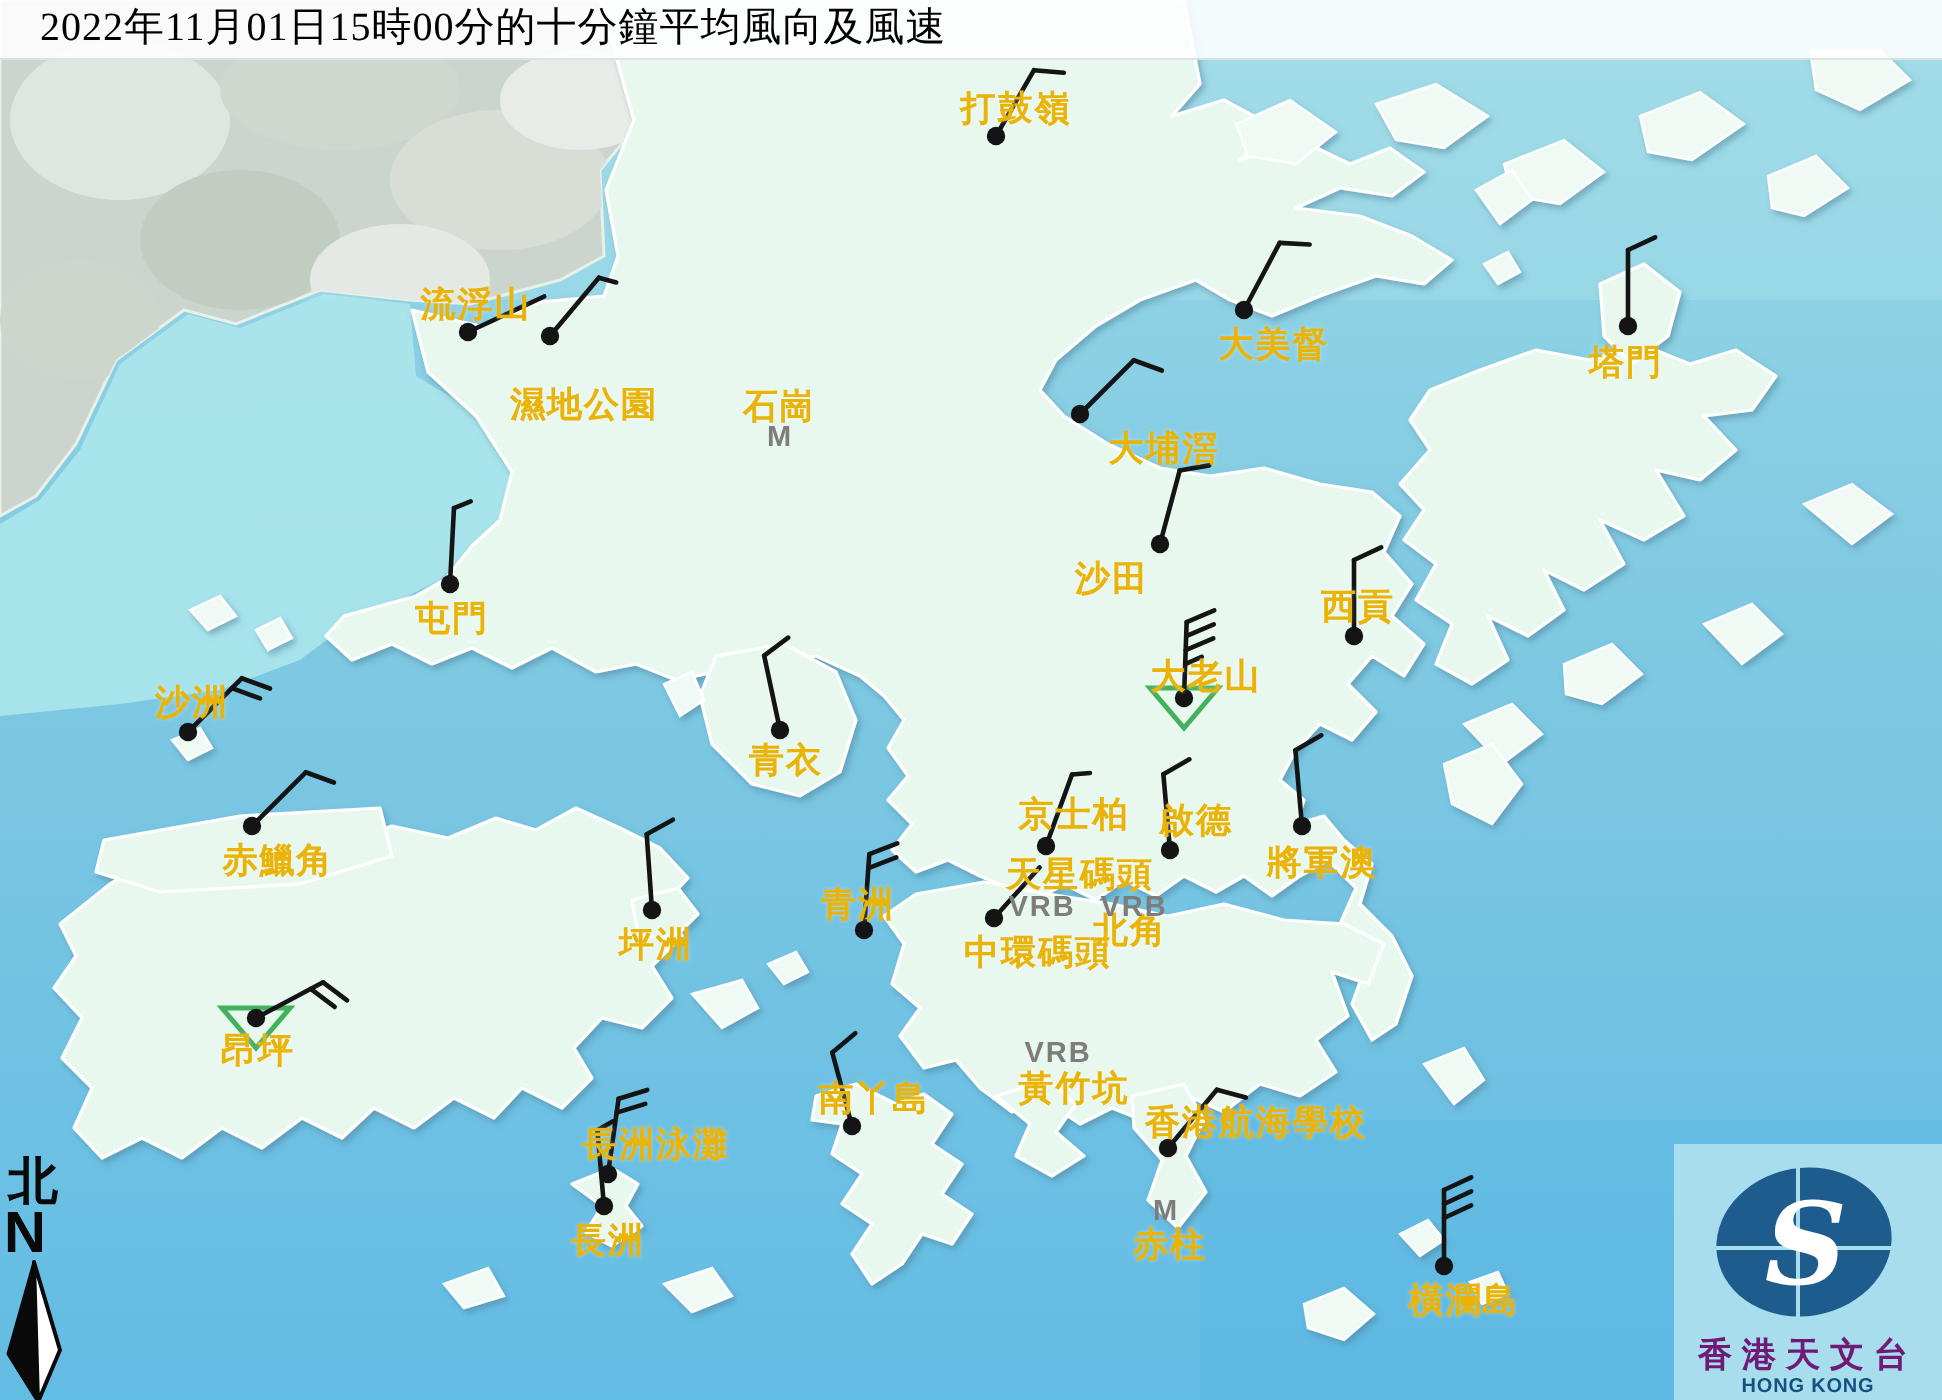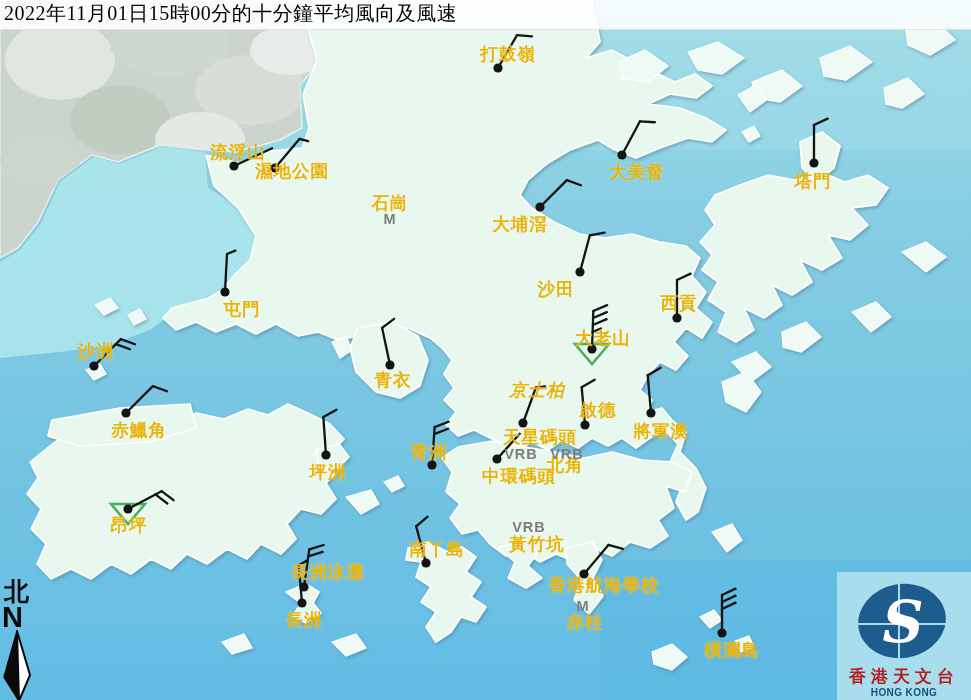--- a/index.html
+++ b/index.html
@@ -10,28 +10,28 @@
   #labels-layer{position:absolute;left:0;top:0;width:971px;height:700px;}
   .land{fill:#e9f8ef;stroke:#ffffff;stroke-width:1.6;stroke-linejoin:round;}
   .islet{fill:#eefaf3;stroke:#ffffff;stroke-width:1.2;}
   .slabel{position:absolute;transform:translate(-50%,-50%);white-space:nowrap;
           color:#eab308;font:600 17.5px "Liberation Serif",serif;letter-spacing:1px;
           text-shadow:0 0 2px rgba(255,255,255,.35);}
   .sub{position:absolute;transform:translate(-50%,-50%);white-space:nowrap;
        color:#7d7d7d;font:bold 14.5px "Liberation Sans",sans-serif;letter-spacing:1px;}
   #title-bar{position:absolute;left:0;top:0;width:971px;height:29px;
              background:rgba(255,255,255,.87);border-bottom:1px solid rgba(200,210,210,.6);}
-  #title-bar span{display:block;padding-left:4px;line-height:29px;font:20px "Liberation Serif",serif;
+  #title-bar span{display:block;padding-left:20px;line-height:29px;font:20px "Liberation Serif",serif;
                   color:#000;letter-spacing:.5px;white-space:nowrap;}
   #north-indicator{position:absolute;left:2px;top:579px;width:40px;color:#0a0a0a;}
   #north-hanzi{font:bold 25px "Liberation Serif",serif;line-height:25px;padding-left:2px;}
   #north-letter{font:bold 29px "Liberation Sans",sans-serif;line-height:26px;}
   #hko-logo{position:absolute;left:837px;top:572px;width:134px;height:128px;
             background:#a8ddee;text-align:center;}
-  #logo-cn{font:600 17px "Liberation Serif",serif;letter-spacing:5px;color:#b91c1c;line-height:18px;}
+  #logo-cn{font:600 17px "Liberation Serif",serif;letter-spacing:5px;color:#701a75;line-height:18px;}
   #logo-en{font:bold 10px "Liberation Sans",sans-serif;letter-spacing:.4px;color:#15517e;line-height:13px;}
 </style>
 </head>
 <body>
 
 <div id="stage">
 
   <svg id="base-map" width="971" height="700" viewBox="0 0 971 700">
     <defs>
       <linearGradient id="seaGrad" x1="0" y1="0" x2="0" y2="1">
@@ -268,48 +268,48 @@
         <line x1="722" y1="595" x2="735.5946168055498" y2="588.6607260738895" stroke="#141414" stroke-width="2.3" stroke-linecap="round"></line>
         <line x1="722" y1="602" x2="735.5946168055498" y2="595.6607260738895" stroke="#141414" stroke-width="2.3" stroke-linecap="round"></line>
         <line x1="722" y1="609" x2="735.5946168055498" y2="602.6607260738895" stroke="#141414" stroke-width="2.3" stroke-linecap="round"></line>
         <circle cx="722" cy="633" r="4.6" fill="#141414"></circle>
       </g>
     </svg>
 
   <div id="labels-layer">
       <div class="slabel" style="left: 508px; top: 54px;">打鼓嶺</div>
       <div class="slabel" style="left: 238px; top: 152px; text-align: center;">流浮山</div>
-      <div class="slabel" style="left: 292px; top: 171px;">濕地公園</div>
+      <div class="slabel" style="left: 292px; top: 202px;">濕地公園</div>
       <div class="slabel" style="left: 390px; top: 203px;">石崗</div>
       <div class="sub" style="left: 390px; top: 219px;">M</div>
       <div class="slabel" style="left: 637px; top: 172px;">大美督</div>
       <div class="slabel" style="left: 813px; top: 181px;">塔門</div>
-      <div class="slabel" style="left: 520px; top: 224px;">大埔滘</div>
+      <div class="slabel" style="left: 582px; top: 224px;">大埔滘</div>
       <div class="slabel" style="left: 556px; top: 289px;">沙田</div>
-      <div class="slabel" style="left: 242px; top: 309px; text-align: center;">屯門</div>
+      <div class="slabel" style="left: 226px; top: 309px; text-align: center;">屯門</div>
       <div class="slabel" style="left: 96px; top: 351px;">沙洲</div>
       <div class="slabel" style="left: 679px; top: 303px;">西貢</div>
       <div class="slabel" style="left: 603px; top: 338px;">大老山</div>
       <div class="slabel" style="left: 393px; top: 380px;">青衣</div>
       <div class="slabel" style="left: 139px; top: 430px;">赤鱲角</div>
-      <div class="slabel" style="left: 537px; top: 390px; font-style: italic;">京士柏</div>
+      <div class="slabel" style="left: 537px; top: 407px;">京士柏</div>
       <div class="slabel" style="left: 598px; top: 410px;">啟德</div>
       <div class="slabel" style="left: 661px; top: 431px;">將軍澳</div>
       <div class="slabel" style="left: 540px; top: 437px;">天星碼頭</div>
       <div class="sub" style="left: 521px; top: 454px;">VRB</div>
       <div class="slabel" style="left: 565px; top: 465px;">北角</div>
       <div class="sub" style="left: 567px; top: 454px;">VRB</div>
       <div class="slabel" style="left: 519px; top: 476px;">中環碼頭</div>
       <div class="slabel" style="left: 328px; top: 472px;">坪洲</div>
       <div class="slabel" style="left: 429px; top: 452px;">青洲</div>
       <div class="slabel" style="left: 129px; top: 525px;">昂坪</div>
       <div class="slabel" style="left: 437px; top: 549px;">南丫島</div>
       <div class="slabel" style="left: 537px; top: 544px; text-align: center;">黃竹坑</div>
       <div class="sub" style="left: 529px; top: 527px;">VRB</div>
-      <div class="slabel" style="left: 604px; top: 561px; margin-top: 24px;">香港航海學校</div>
+      <div class="slabel" style="left: 628px; top: 561px;">香港航海學校</div>
       <div class="slabel" style="left: 328px; top: 572px;">長洲泳灘</div>
       <div class="slabel" style="left: 304px; top: 620px;">長洲</div>
       <div class="slabel" style="left: 585px; top: 622px;">赤柱</div>
       <div class="sub" style="left: 583px; top: 606px;">M</div>
       <div class="slabel" style="left: 732px; top: 650px;">橫瀾島</div>
     </div>
 
   <div id="title-bar">
     <span>2022年11月01日15時00分的十分鐘平均風向及風速</span>
   </div>

